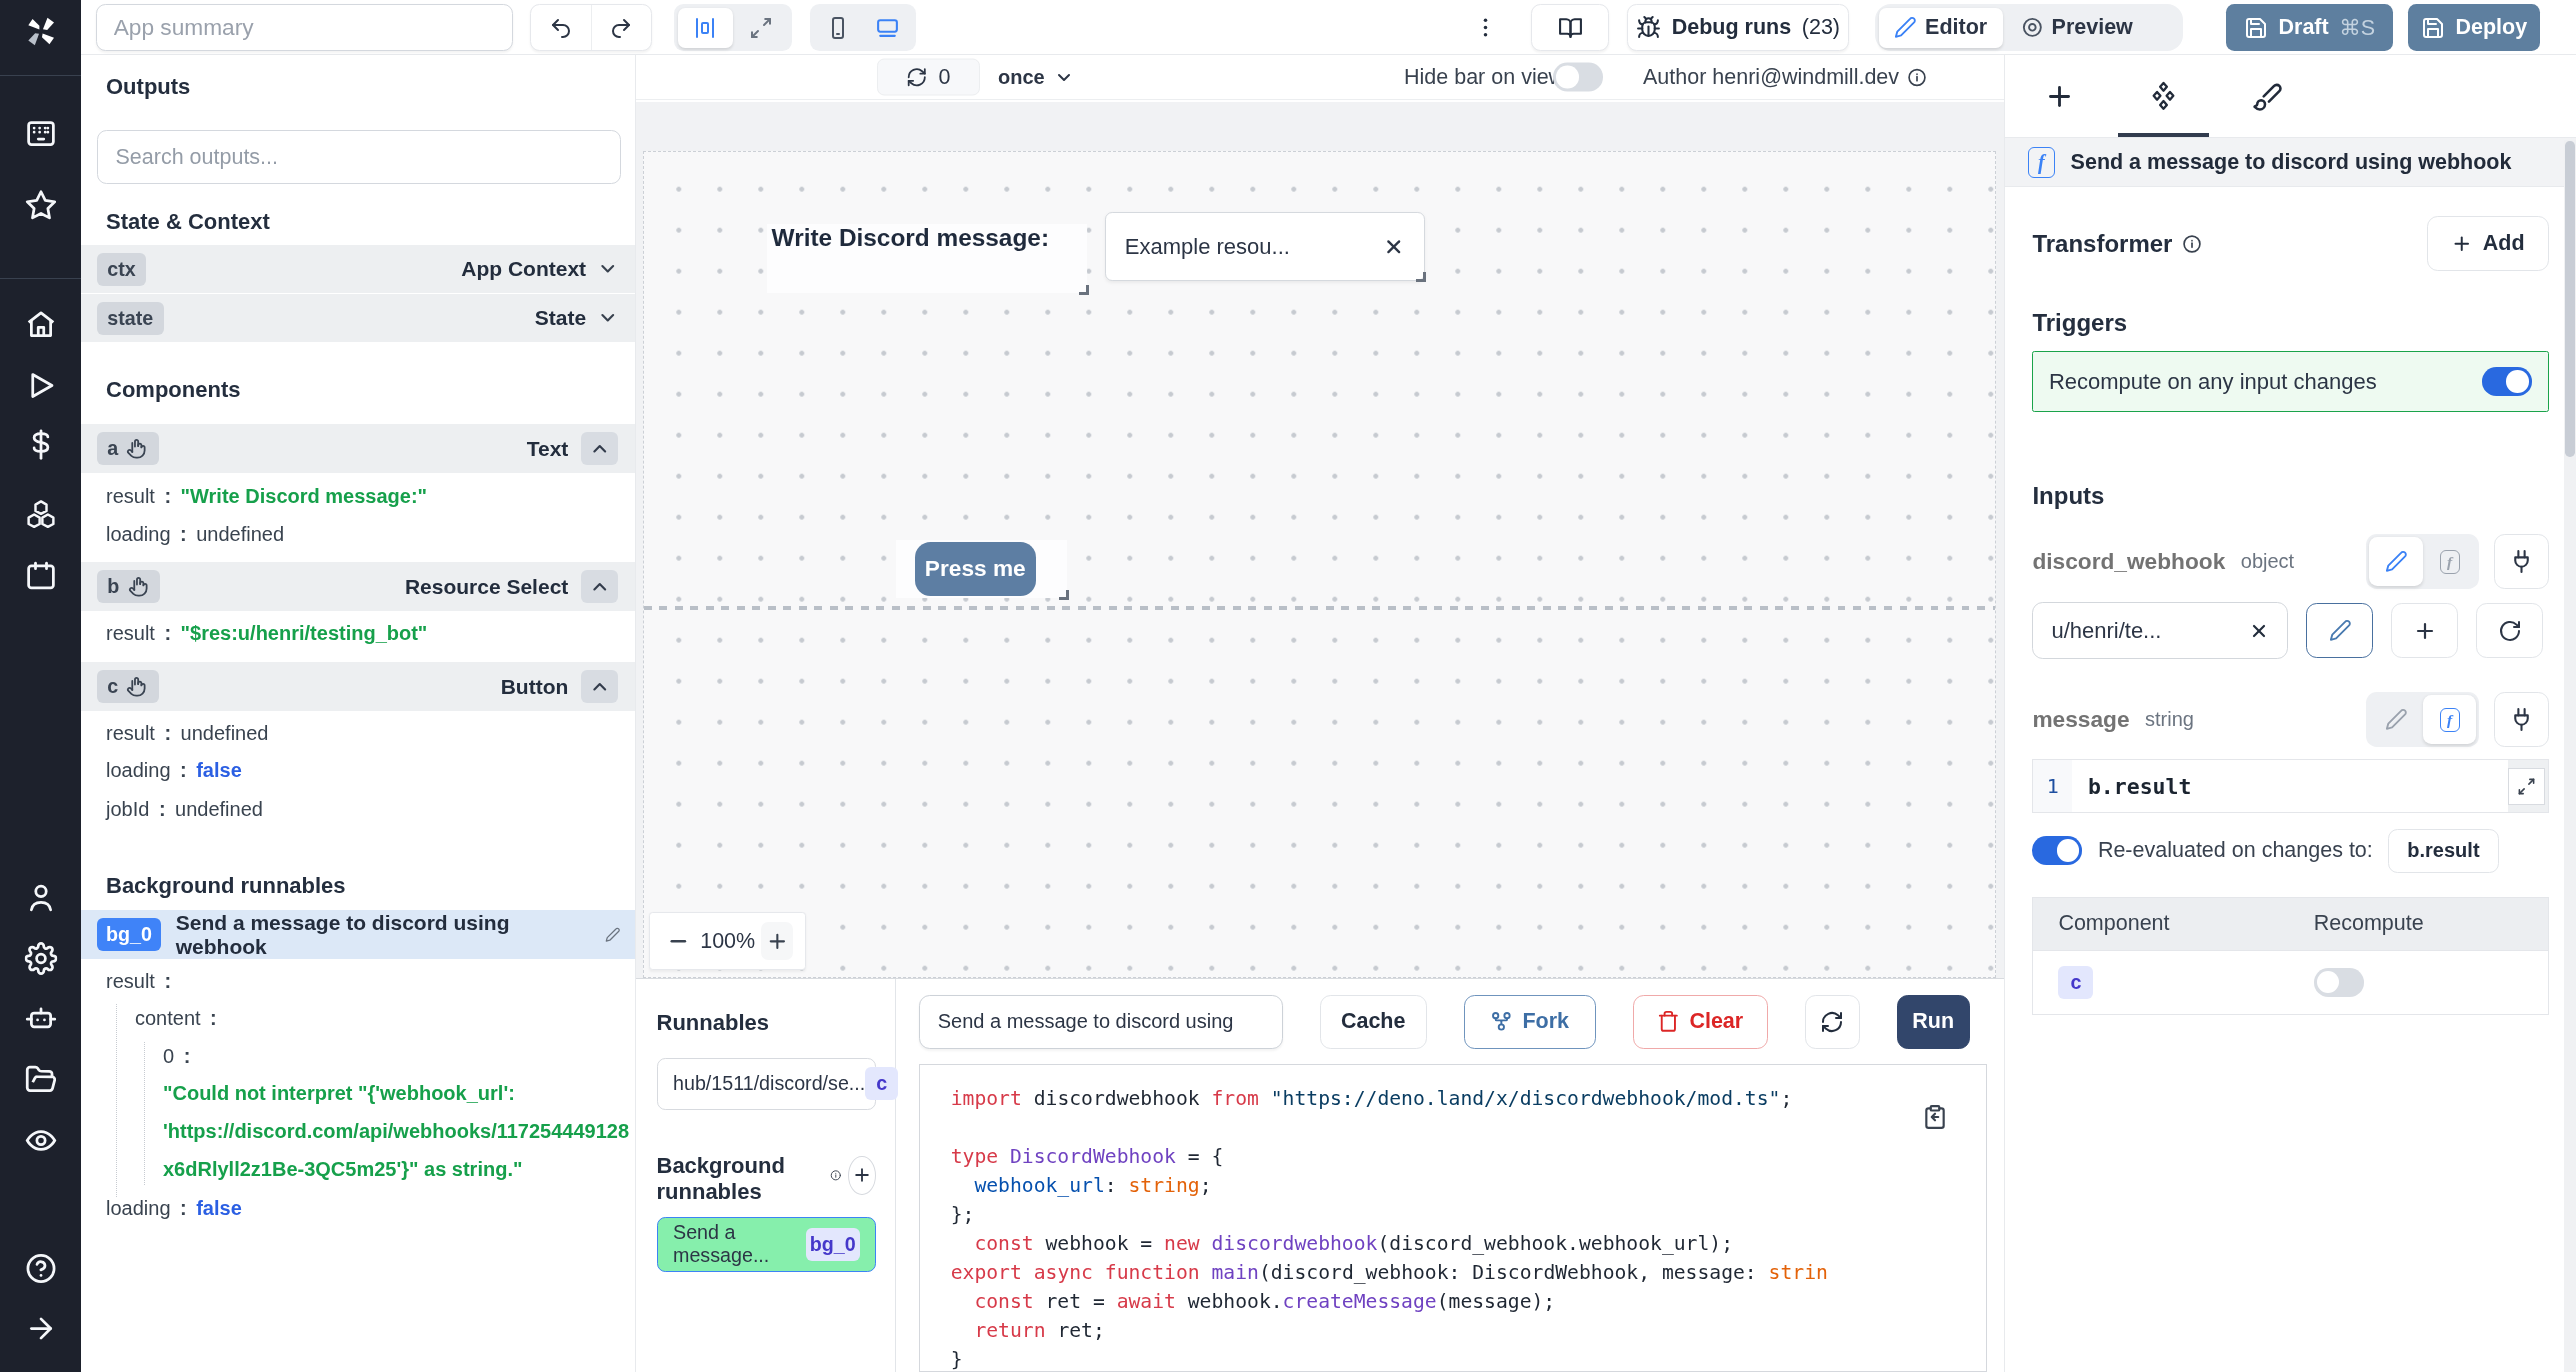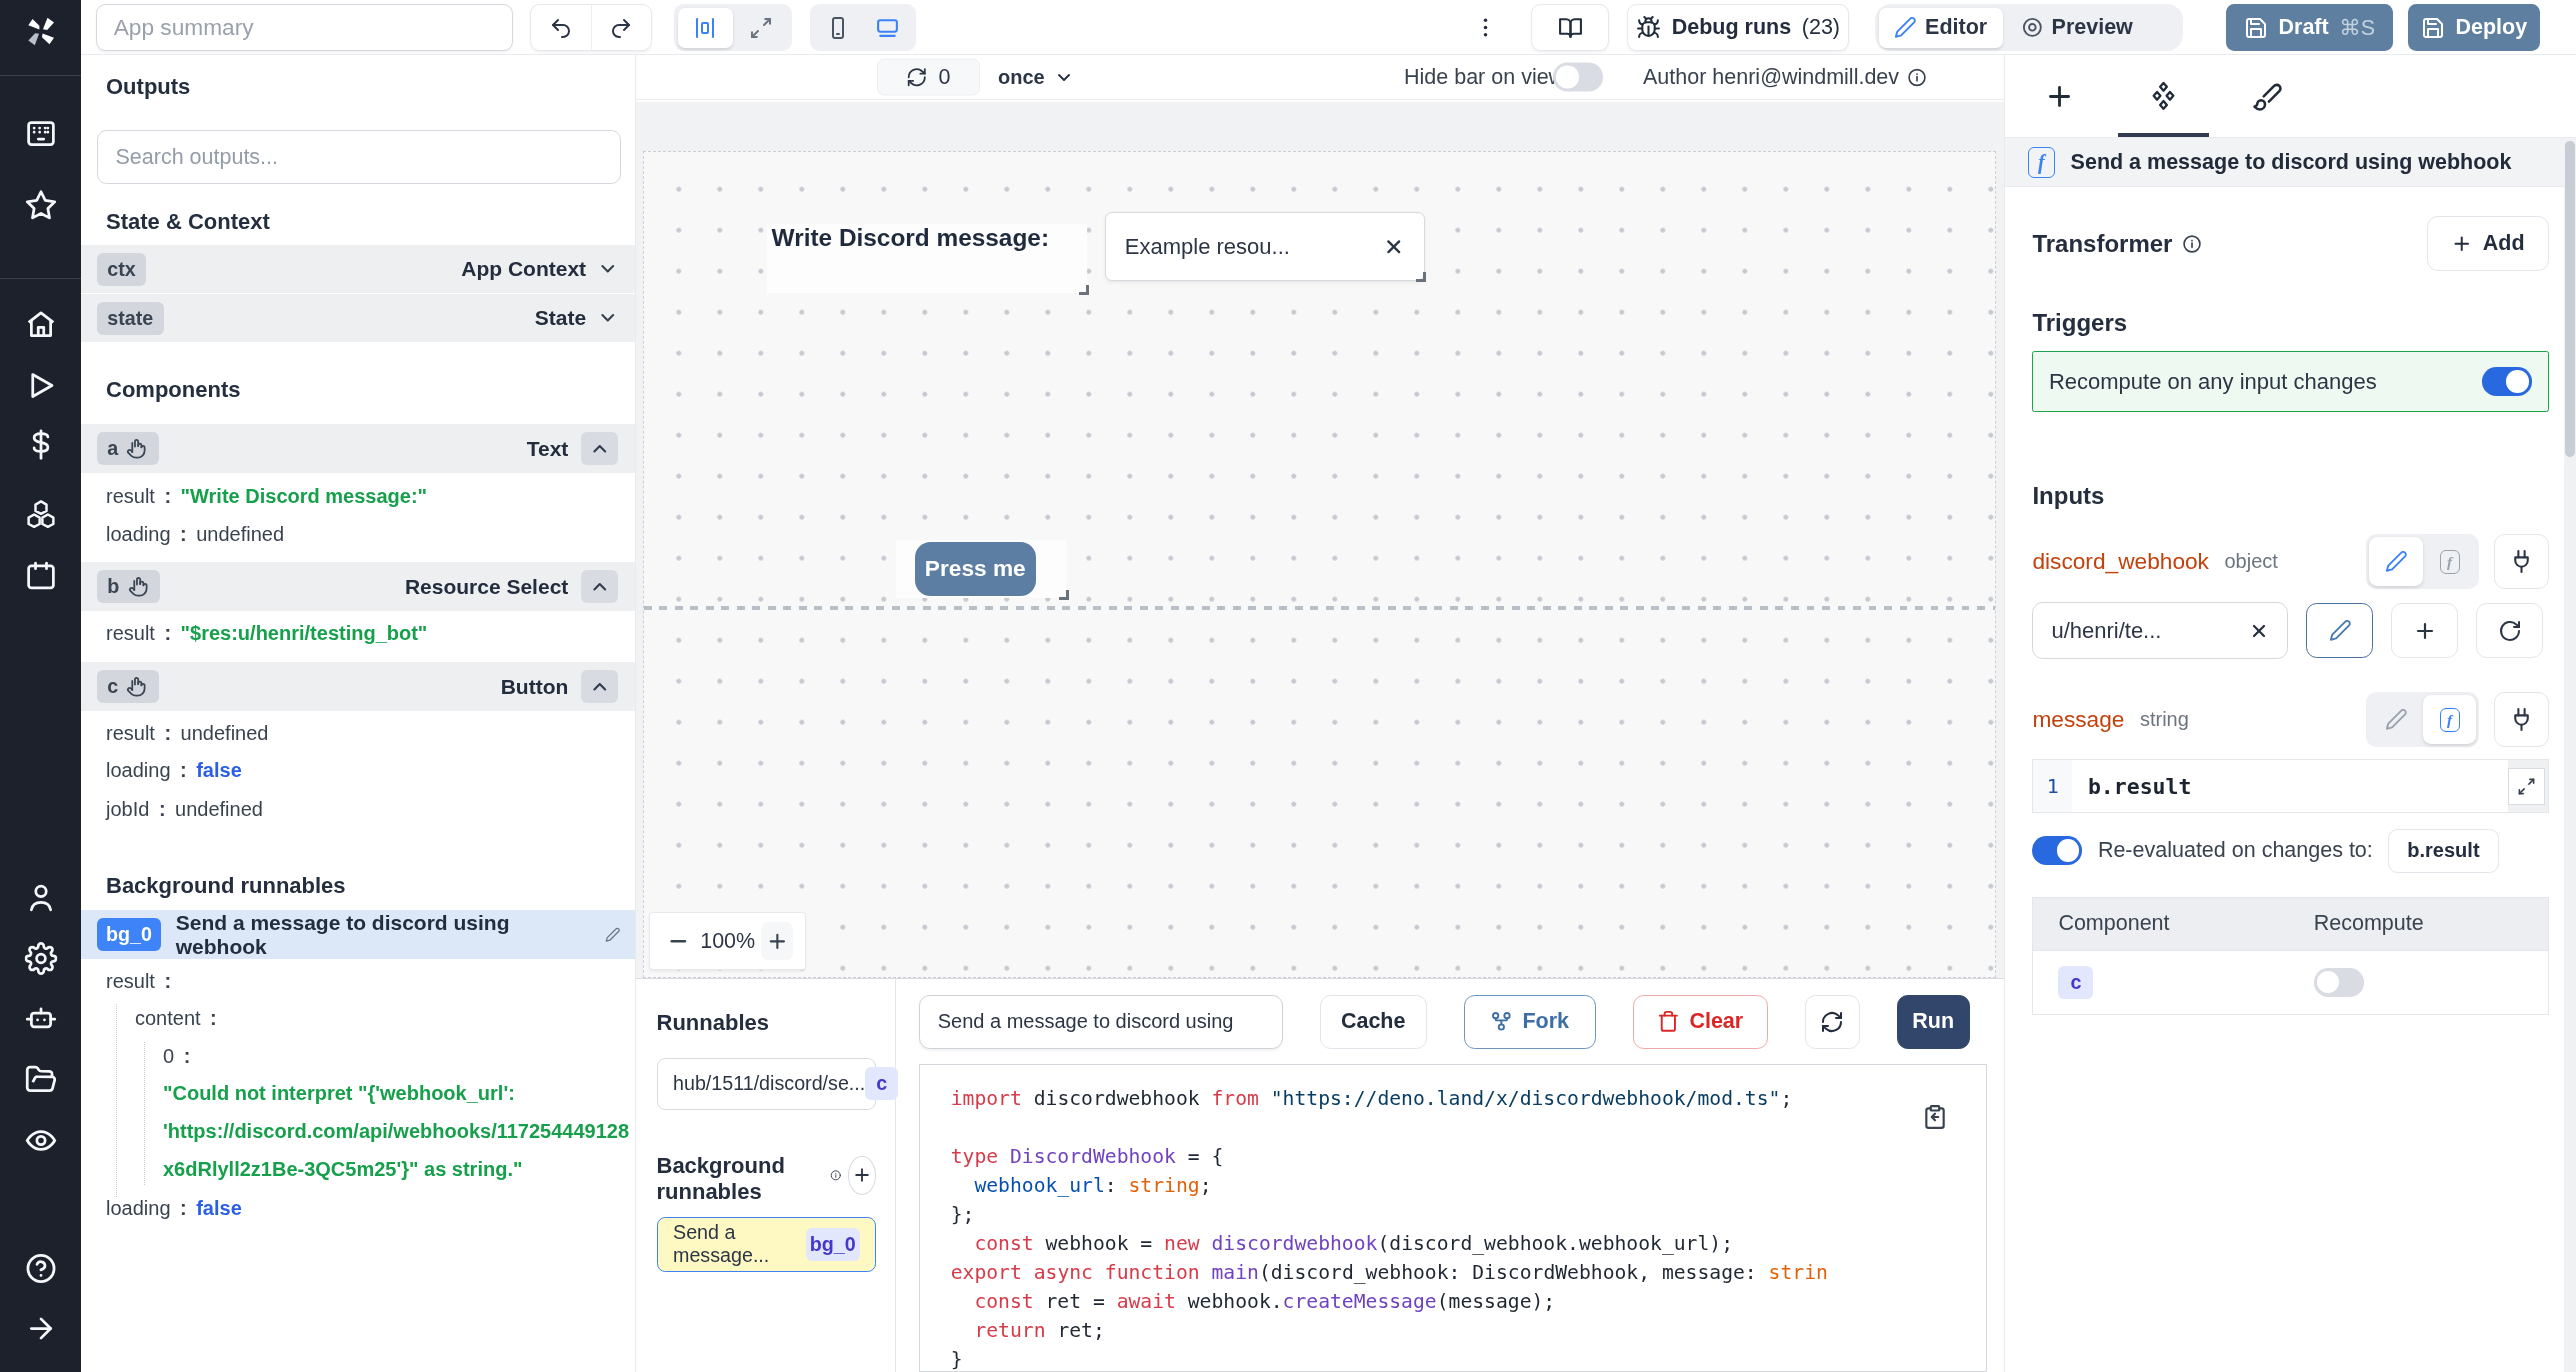--- a/index.html
+++ b/index.html
@@ -82,21 +82,21 @@
 
 .bottom{position:absolute;left:0;right:0;bottom:0;height:394px;background:#fff;border-top:1.2px solid #d8dbdf;display:flex}
 .runn{width:261px;border-right:1.2px solid #e2e5e9;position:relative;padding:24px 19px 0 21.5px}
 .runn .ph{margin-top:7.2px}
 .ritem{margin-top:21.5px;height:52px;border:1.2px solid #d7dadf;border-radius:8.3px;display:flex;align-items:center;padding:0 15.5px;background:#fff}
 .ritem .nm{font-size:19.7px;color:#2c3545}
 .pbadge{margin-left:auto;min-width:33px;height:33px;padding:0 8.3px;background:#e3e7fd;border-radius:6px;color:#4538ca;
 font-weight:700;font-size:19.7px;display:flex;align-items:center;justify-content:center}
 .bghead{margin-top:36px;display:flex;align-items:center;gap:7.2px}
 .pluscirc{margin-left:auto;width:39px;height:39px;border:1.2px solid #d7dadf;border-radius:50%;display:flex;align-items:center;justify-content:center;color:#2c3545;background:#fff}
-.ritem.sel{border:1.8px solid #3c82f6;background:#fef9c3;height:55px;margin-top:12px}
+.ritem.sel{border:1.8px solid #3c82f6;background:#86efac;height:55px;margin-top:12px}
 .edit{flex:1;position:relative;padding:15.5px 16.7px 0 22.7px}
 .ehead{display:flex;align-items:center;gap:37px}
 .etitle{width:364px;height:54px;border:1.2px solid #cdd2d8;border-radius:10.7px;padding:0 18px;font-size:20px;color:#2c3545;
 outline:none;box-shadow:0 1.2px 2.4px rgba(0,0,0,.05);font-family:"Liberation Sans",sans-serif}
 .ebtn{height:54px;display:flex;align-items:center;justify-content:center;gap:9.5px;border-radius:10.7px;font-size:21.5px;font-weight:700;border:1.2px solid #e2e5e9;color:#232d3d}
 .ebtn.fork{border-color:#6f94bd;color:#3d6ea5}
 .ebtn.clear{border-color:#f0a9a9;color:#dc2626}
 .ebtn.run{background:#32466b;border-color:#32466b;color:#fff}
 .codebox{position:absolute;left:22.7px;right:16.7px;top:85px;bottom:0;border:1.2px solid #d5d8dd;background:#fff;overflow:hidden;
 padding:19px 0 0 31px}
@@ -118,21 +118,21 @@
 .rrow{display:flex;align-items:center}
 .h40{font-size:24px;font-weight:700;color:#242e3e}
 .addbtn{margin-left:auto;width:122px;height:55px;border:1.2px solid #e2e5e9;border-radius:10.7px;display:flex;align-items:center;
 justify-content:center;gap:10.7px;font-size:21.5px;font-weight:700;color:#232d3d}
 .tg{width:50px;height:29px;border-radius:14.3px;background:#d9dde3;position:relative;flex:none}
 .tg::after{content:"";position:absolute;width:22.7px;height:22.7px;border-radius:50%;background:#fff;top:3px;left:3px}
 .tg.on{background:#2969e0}
 .tg.on::after{left:auto;right:3px}
 .greenrow{height:61px;border:1.8px solid #1aa34a;background:#eefaf1;border-radius:2.4px;display:flex;align-items:center;padding:0 15.5px}
 .lbl37{font-size:22px;color:#2c3545}
-.fname{font-size:22.7px;font-weight:400;color:#c2410c}
+.fname{font-size:22.7px;font-weight:700;color:#737373}
 .ftype{font-size:20px;color:#6b7480;margin-left:15.5px}
 .segc{margin-left:auto;width:113px;height:55px;background:#eef0f3;border-radius:10.7px;display:flex;align-items:center;padding:0 3px}
 .segc .cell{flex:1;height:49px;border-radius:8.3px;display:flex;align-items:center;justify-content:center;color:#9aa2ad}
 .segc .cell.active{background:#fff;box-shadow:0 1.2px 3.6px rgba(0,0,0,.12)}
 .sqbtn{height:55px;border:1.2px solid #e2e5e9;border-radius:10.7px;display:flex;align-items:center;justify-content:center;color:#2c3545;background:#fff}
 .rsel{width:256px;height:57px;border:1.2px solid #d3d7dc;border-radius:10.7px;display:flex;align-items:center;padding:0 18px}
 .rsel span{font-size:22px;color:#2c3545}
 .codeline{height:54px;border:1.2px solid #e4e6ea;background:#eef0f2;display:flex;align-items:center}
 .codeline .gut{width:39px;align-self:stretch;background:#f8f9fb;display:flex;align-items:center;justify-content:center;
 font-family:"DejaVu Sans Mono",monospace;font-size:20px;color:#1e4fa0}

